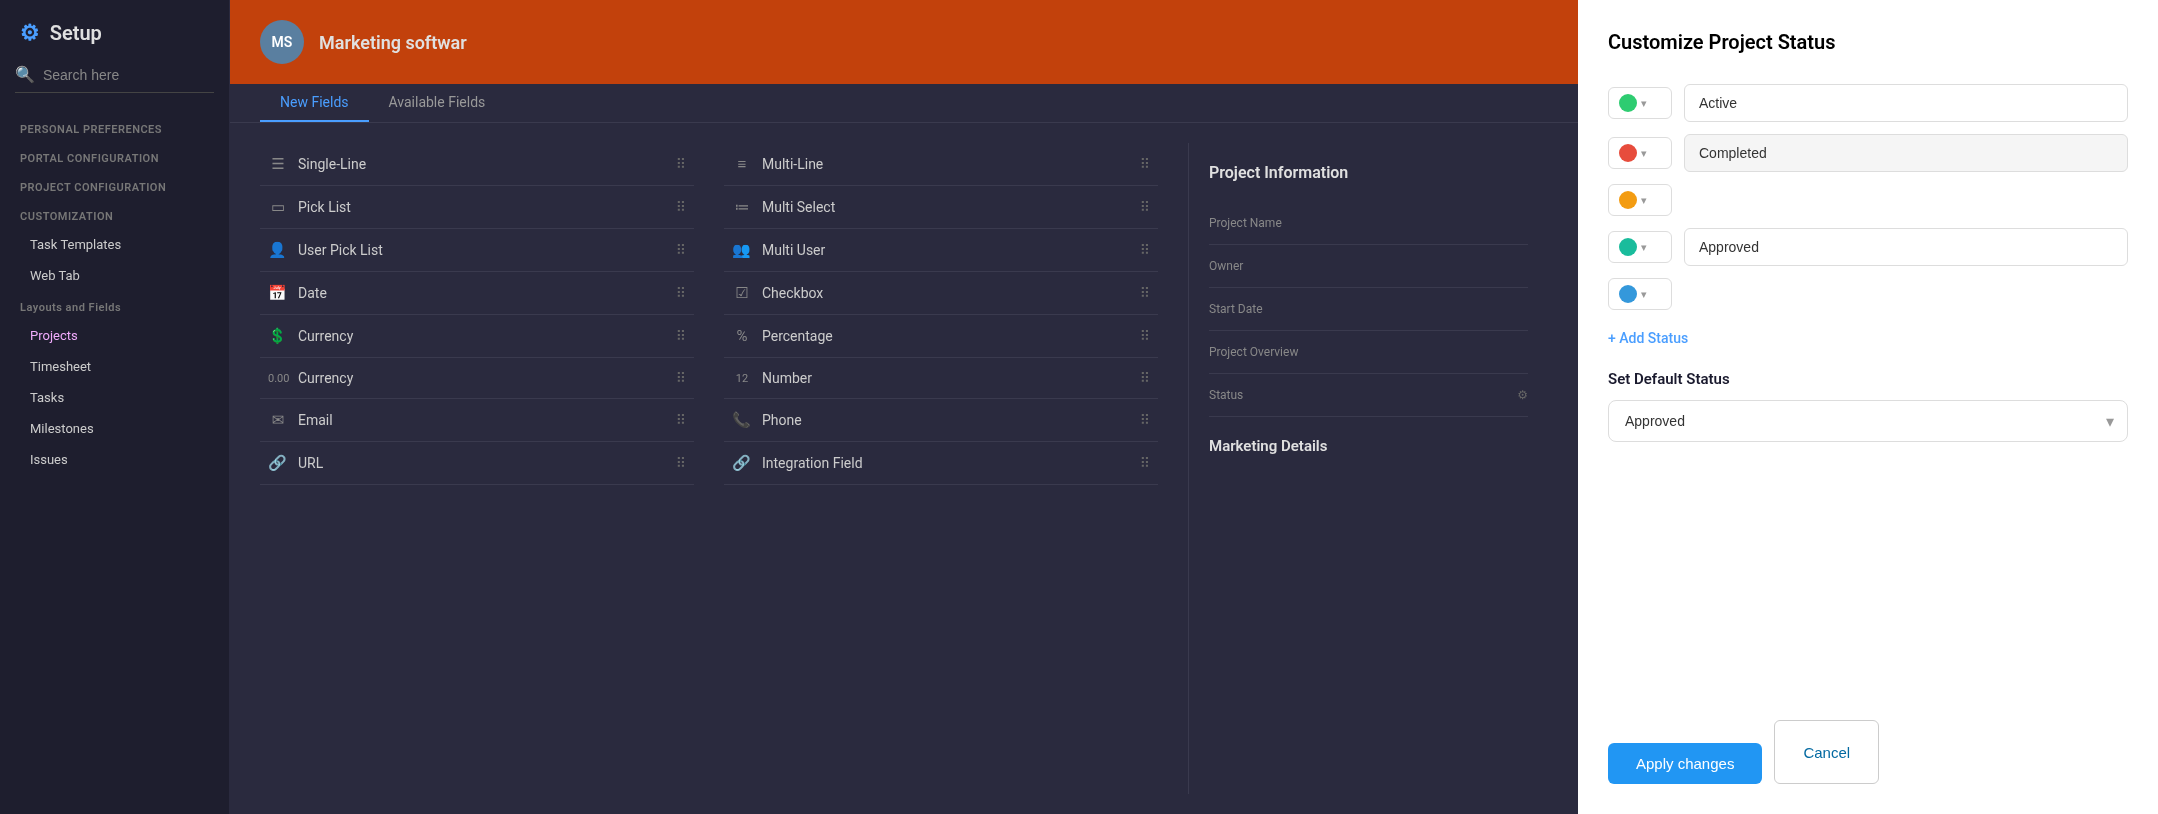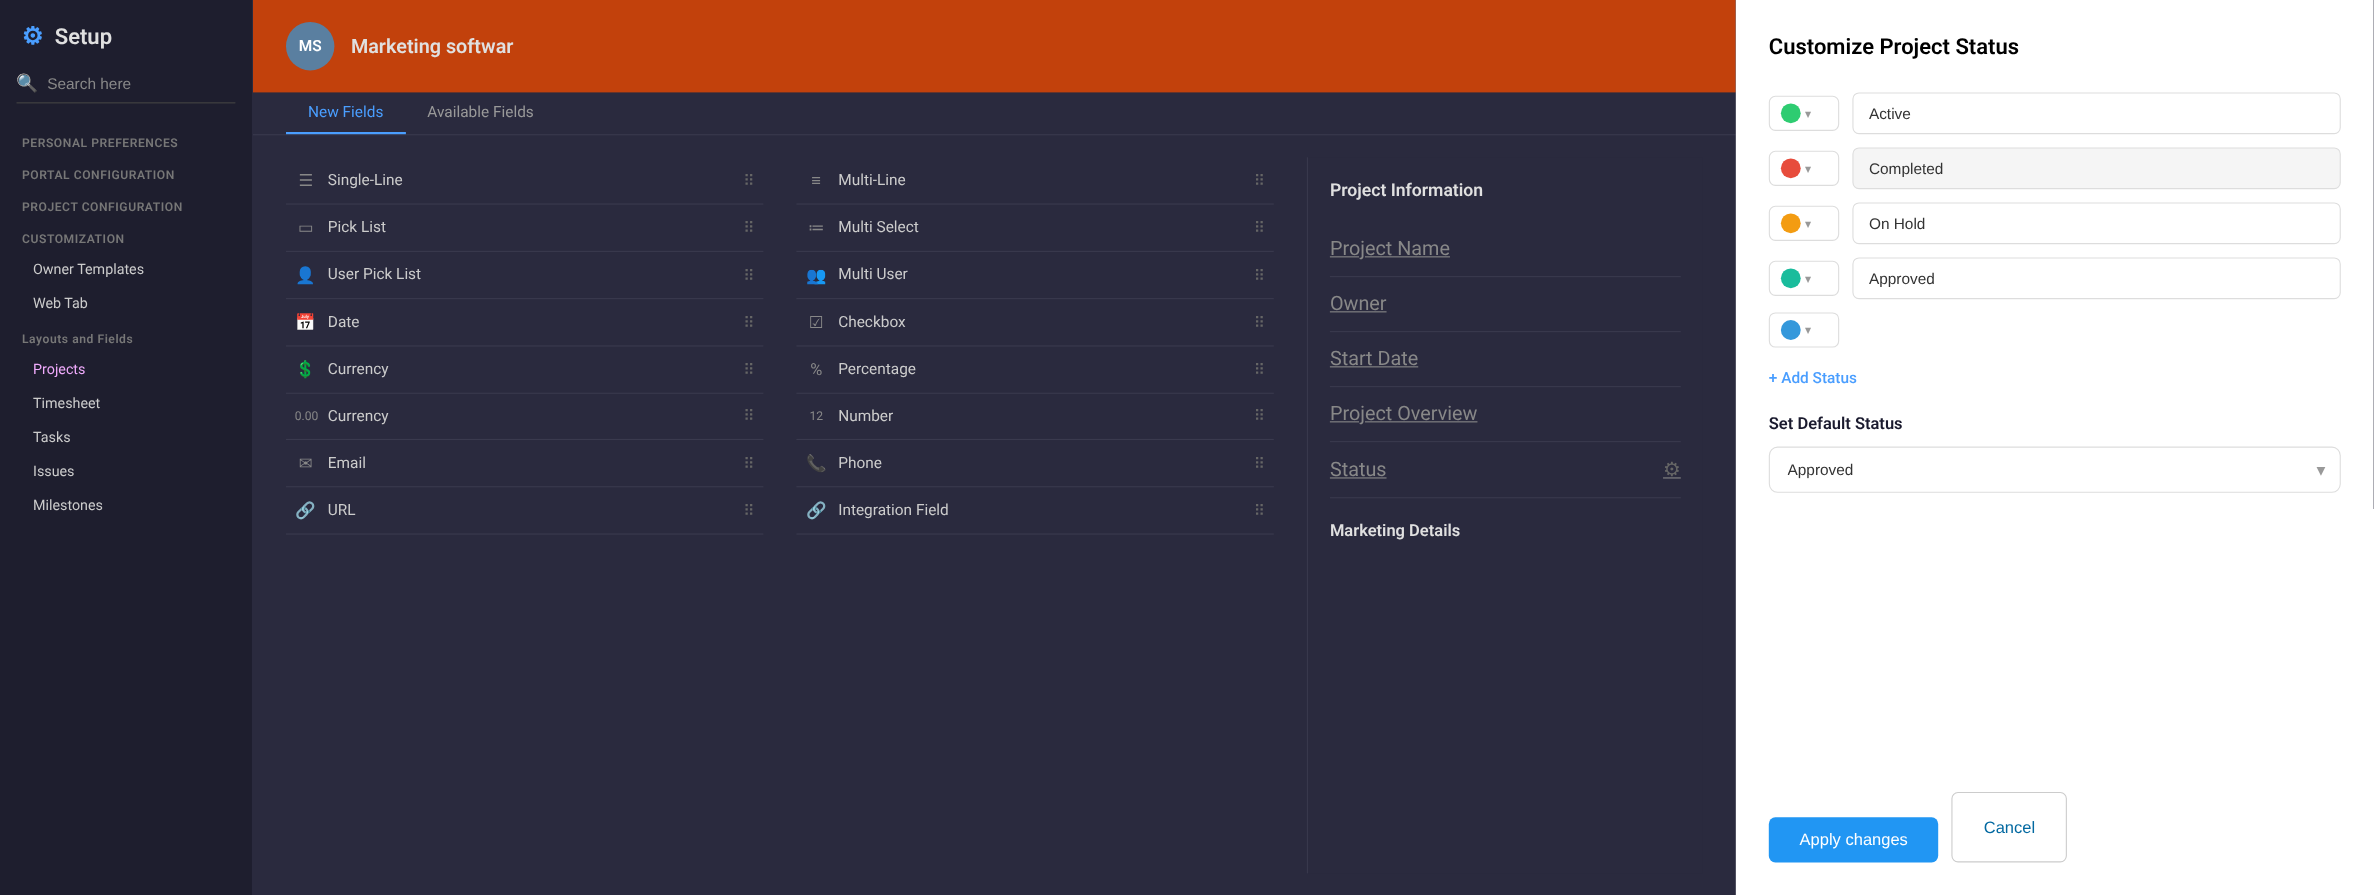--- a/index.html
+++ b/index.html
@@ -170,25 +170,24 @@
     .project-info-title {
       color: #e0e0e0;
       font-size: 16px;
       font-weight: 600;
       margin-bottom: 20px;
     }
     .project-field {
       padding: 14px 0;
       border-bottom: 1px solid #3a3a4e;
       color: #888;
-      font-size: 18px;
+      font-size: 12px;
       display: flex;
       align-items: center;
       justify-content: space-between;
-      text-decoration: underline;
     }
     .project-field-gear {
       color: #666;
     }
     .marketing-title {
       color: #e0e0e0;
       font-size: 15px;
       font-weight: 600;
       padding-top: 20px;
     }
@@ -337,28 +336,28 @@
 
   <div class="sidebar-search">
     <span>🔍</span>
     <input type="text" placeholder="Search here" style="">
   </div>
 
   <div class="sidebar-section-label">PERSONAL PREFERENCES</div>
   <div class="sidebar-section-label">PORTAL CONFIGURATION</div>
   <div class="sidebar-section-label">PROJECT CONFIGURATION</div>
   <div class="sidebar-section-label">CUSTOMIZATION</div>
-  <div class="sidebar-item indent">Owner Templates</div>
+  <div class="sidebar-item indent">Task Templates</div>
   <div class="sidebar-item indent">Web Tab</div>
   <div class="sidebar-section-label">Layouts and Fields</div>
   <div class="sidebar-item indent active">Projects</div>
   <div class="sidebar-item indent">Timesheet</div>
   <div class="sidebar-item indent">Tasks</div>
+  <div class="sidebar-item indent">Milestones</div>
   <div class="sidebar-item indent">Issues</div>
-  <div class="sidebar-item indent">Milestones</div>
 </div>
 
 <div class="main-area">
 
   <div class="top-bar">
     <div class="avatar">MS</div>
     <span class="top-bar-title">Marketing softwar</span>
   </div>
 
   <div class="tabs">
@@ -528,21 +527,20 @@
         <span class="color-chevron">▾</span>
       </button>
       <input class="status-input active-field" type="text" value="Completed" style="">
     </div>
 
     <div class="status-item">
       <button class="color-picker-btn">
         <span class="color-dot" style="background:#f39c12"></span>
         <span class="color-chevron">▾</span>
       </button>
-      <input class="status-input" type="text" value="On Hold" style="">
     </div>
 
     <div class="status-item">
       <button class="color-picker-btn">
         <span class="color-dot" style="background:#1abc9c"></span>
         <span class="color-chevron">▾</span>
       </button>
       <input class="status-input" type="text" value="Approved" style="">
     </div>
 

